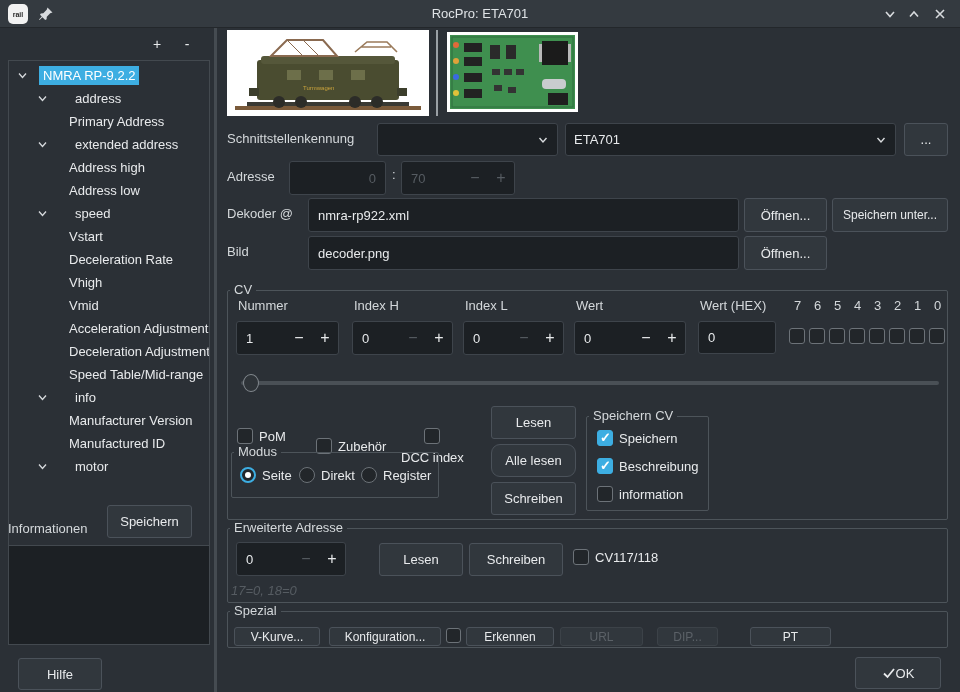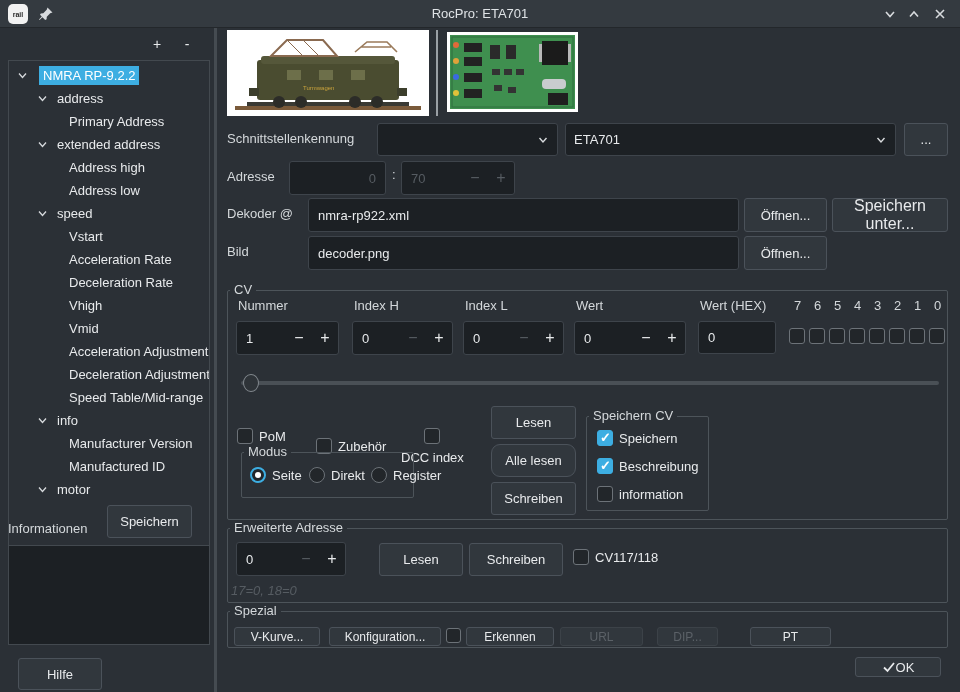--- a/index.html
+++ b/index.html
@@ -38,21 +38,21 @@
   .main{position:absolute;left:217px;top:28px;width:743px;height:664px;}
 
   
   .treetool{position:absolute;top:8px;width:18px;height:16px;color:#e8eaec;text-align:center;cursor:pointer;font-size:14px;}
   .tool-add{left:148px;} .tool-del{left:178px;}
   .treebox{position:absolute;left:8px;top:32px;width:202px;height:524px;border:1px solid var(--line);
            background:var(--bg);overflow:hidden;padding-top:3px;}
   .trow{position:relative;height:23px;line-height:23px;white-space:nowrap;cursor:pointer;}
   .trow .chev{position:absolute;top:6px;width:11px;height:11px;}
   .lvl0 .chev{left:8px;} .lvl1 .chev{left:28px;}
-  .lvl0 .tlabel{margin-left:30px;} .lvl1 .tlabel{margin-left:48px;} .lvl2 .tlabel{margin-left:60px;}
+  .lvl0 .tlabel{margin-left:30px;} .lvl1 .tlabel{margin-left:66px;} .lvl2 .tlabel{margin-left:60px;}
   .trow.sel .tlabel{background:var(--accent);color:#ffffff;padding:2px 4px;}
   .info-label{position:absolute;left:8px;top:493px;color:var(--label);}
   .btn{background:var(--btn-bg);border:1px solid var(--btn-border);border-radius:3px;color:var(--text);
        text-align:center;cursor:pointer;display:flex;align-items:center;justify-content:center;}
   .btn-save-info{position:absolute;left:107px;top:477px;width:85px;height:33px;}
   .notes{position:absolute;left:8px;top:517px;width:202px;height:100px;background:var(--input-bg);
          border:1px solid var(--line);resize:none;color:var(--text);font-family:"Liberation Sans",sans-serif;}
   .btn-help{position:absolute;left:18px;top:630px;width:84px;height:32px;}
 
   
@@ -95,21 +95,21 @@
                   background:#2e3338;border:1px solid #82888e;cursor:pointer;}
   .cbrow{position:absolute;display:flex;align-items:center;gap:6px;cursor:pointer;}
   .radio{width:16px;height:16px;border-radius:50%;border:1px solid #6c7278;background:#22262a;position:relative;flex:none;}
   .radio.sel{border:2px solid var(--accent);}
   .radio.sel::after{content:"";position:absolute;left:3px;top:3px;width:6px;height:6px;border-radius:50%;background:#ffffff;}
   .cv-btn{position:absolute;left:263px;width:85px;height:33px;}
   .btn.dim-btn{color:#5b6167;border-color:#3c4248;cursor:default;}
   .sp-btn{position:absolute;top:15px;height:19px;font-size:12px;padding:0;}
 
   
-  .btn-ok{position:absolute;left:638px;top:629px;width:86px;height:20px;}
+  .btn-ok{position:absolute;left:638px;top:629px;width:86px;height:32px;}
 </style>
 </head>
 <body>
 
 <div id="screen">
 
   <div class="titlebar">
     <div class="appicon">rail</div>
     <svg class="pinicon" viewBox="0 0 16 16">
       <path d="M9.5 1.5 L14.5 6.5 L12.2 7.3 L8.8 10.7 L8.6 13.2 L7.2 14 L4.4 11.2 L1.6 14 L1 13.4 L3.8 10.6 L2 8.8 L2.8 7.4 L5.3 7.2 L8.7 3.8 Z" fill="#d7dadd"></path>
@@ -152,21 +152,20 @@
       </div>
       <div class="trow lvl2"><span class="tlabel">Address high</span></div>
       <div class="trow lvl2"><span class="tlabel">Address low</span></div>
       <div class="trow lvl1">
         <svg class="chev" viewBox="0 0 11 11">
             <polyline points="2,3.5 5.5,7.5 9,3.5" fill="none" stroke="#d7dadd" stroke-width="1.3"></polyline>
           </svg>
         <span class="tlabel">speed</span>
       </div>
       <div class="trow lvl2"><span class="tlabel">Vstart</span></div>
-      <div class="trow lvl2"><span class="tlabel">Acceleration Rate</span></div>
       <div class="trow lvl2"><span class="tlabel">Deceleration Rate</span></div>
       <div class="trow lvl2"><span class="tlabel">Vhigh</span></div>
       <div class="trow lvl2"><span class="tlabel">Vmid</span></div>
       <div class="trow lvl2"><span class="tlabel">Acceleration Adjustment</span></div>
       <div class="trow lvl2"><span class="tlabel">Deceleration Adjustment</span></div>
       <div class="trow lvl2"><span class="tlabel">Speed Table/Mid-range</span></div>
       <div class="trow lvl1">
         <svg class="chev" viewBox="0 0 11 11">
             <polyline points="2,3.5 5.5,7.5 9,3.5" fill="none" stroke="#d7dadd" stroke-width="1.3"></polyline>
           </svg>
@@ -269,21 +268,21 @@
     <div class="colon" style="left:175px;top:139px;">:</div>
     <div class="spin disabled" style="left:184px;top:133px;width:114px;">
       <span class="sval">70</span>
       <span class="sbtn dim">−</span>
       <span class="sbtn dim">+</span>
     </div>
 
     <div class="flabel" style="left:10px;top:178px;">Dekoder @</div>
     <input class="tinput" style="left: 91px; top: 170px; width: 431px;" value="nmra-rp922.xml">
     <div class="btn" style="position:absolute;left:527px;top:170px;width:83px;height:34px;">Öffnen...</div>
-    <div class="btn" style="position:absolute;left:615px;top:170px;width:116px;height:34px;font-size:16px;">Speichern unter...</div>
+    <div class="btn" style="position:absolute;left:615px;top:170px;width:116px;height:34px;font-size:12px;">Speichern unter...</div>
 
     <div class="flabel" style="left:10px;top:216px;">Bild</div>
     <input class="tinput" style="left: 91px; top: 208px; width: 431px;" value="decoder.png">
     <div class="btn" style="position:absolute;left:527px;top:208px;width:83px;height:34px;">Öffnen...</div>
 
     <div class="group" style="left:10px;top:262px;width:721px;height:230px;">
       <span class="gtitle">CV</span>
 
       <div class="cv-col-label" style="left:10px;">Nummer</div>
       <div class="cv-col-label" style="left:126px;">Index H</div>
@@ -342,21 +341,21 @@
       </div>
       <div class="cbrow" style="left:88px;top:147px;">
         <span class="cb"></span>
         <span>Zubehör</span>
       </div>
       <div class="cbrow" style="left:173px;top:137px;flex-direction:column;">
         <span class="cb"></span>
         <span>DCC index</span>
       </div>
 
-      <div class="group" style="left:13px;top:161px;width:173px;height:46px;">
+      <div class="group" style="left:3px;top:161px;width:208px;height:46px;">
         <span class="gtitle">Modus</span>
         <div class="cbrow" style="left:8px;top:14px;">
           <span class="radio sel"></span>
           <span>Seite</span>
         </div>
         <div class="cbrow" style="left:67px;top:14px;">
           <span class="radio"></span>
           <span>Direkt</span>
         </div>
         <div class="cbrow" style="left:129px;top:14px;">

